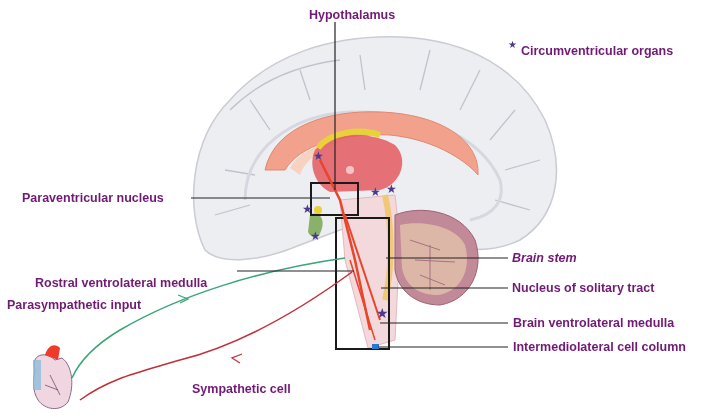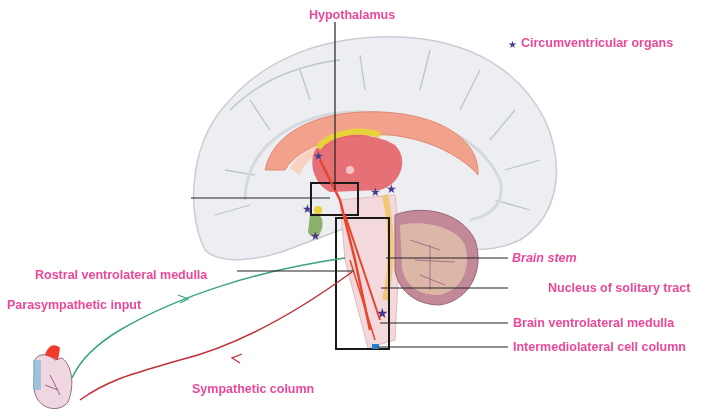--- a/index.html
+++ b/index.html
@@ -1,18 +1,18 @@
 <!DOCTYPE html>
 <html><head>
 <meta charset="utf-8">
 <style>
   html,body{margin:0;padding:0;background:#ffffff;}
   body{width:720px;height:418px;position:relative;overflow:hidden;font-family:"Liberation Sans",sans-serif;}
   #stage{position:absolute;left:0;top:0;width:720px;height:418px;}
-  .lbl{position:absolute;font-weight:bold;font-size:12.5px;color:#ec4899;white-space:nowrap;line-height:14px;}
+  .lbl{position:absolute;font-weight:bold;font-size:12.5px;color:#701a75;white-space:nowrap;line-height:14px;}
 </style>
 </head>
 <body>
 
 <div id="stage">
 <svg width="720" height="418" viewBox="0 0 720 418">
 
   <g>
     <path d="M205,250 C185,210 190,140 230,100 C270,55 330,35 400,37 C470,40 520,70 545,120 C565,165 560,215 520,240 C490,255 450,250 420,240 L400,215 L340,230 L300,245 C260,262 220,265 205,250 Z" fill="#eceef2" stroke="#c9ccd3" stroke-width="1.5"></path>
     <path d="M230,110 C260,80 300,65 340,60 M360,55 L365,90 M300,70 L310,100 M250,100 L270,130 M430,50 L420,90 M480,70 L460,110 M515,110 L490,140 M540,160 L505,170 M530,210 L495,200 M225,170 L255,175 M215,215 L250,205" stroke="#bfc3cb" stroke-width="1.3" fill="none"></path>
@@ -84,21 +84,22 @@
     <line x1="191" y1="198" x2="330" y2="198"></line>
     <line x1="237" y1="271" x2="354" y2="271"></line>
     <line x1="386" y1="258" x2="508" y2="258"></line>
     <line x1="381" y1="288" x2="508" y2="288"></line>
     <line x1="380" y1="323" x2="508" y2="323"></line>
     <line x1="378" y1="347" x2="508" y2="347"></line>
   </g>
 </svg>
 
 <div class="lbl" style="left:309px;top:8px;">Hypothalamus</div>
-<div class="lbl" style="left:521px;top:36px;">Circumventricular organs</div>
-<div class="lbl" style="left:35px;top:268px;text-align:right;">Rostral ventrolateral medulla</div>
+<div class="lbl" style="left:521px;top:44px;">Circumventricular organs</div>
+<div class="lbl" style="left:22px;top:191px;">Paraventricular nucleus</div>
+<div class="lbl" style="left:35px;top:276px;text-align:right;">Rostral ventrolateral medulla</div>
 <div class="lbl" style="left:7px;top:298px;">Parasympathetic input</div>
-<div class="lbl" style="left:192px;top:382px;">Sympathetic column</div>
+<div class="lbl" style="left:192px;top:382px;">Sympathetic cell</div>
 <div class="lbl" style="left:512px;top:251px;font-style:italic;">Brain stem</div>
-<div class="lbl" style="left:512px;top:281px;margin-left:36px;">Nucleus of solitary tract</div>
+<div class="lbl" style="left:512px;top:281px;">Nucleus of solitary tract</div>
 <div class="lbl" style="left:513px;top:316px;">Brain ventrolateral medulla</div>
 <div class="lbl" style="left:513px;top:340px;text-align:center;">Intermediolateral cell column</div>
 </div>
 
 </body></html>

